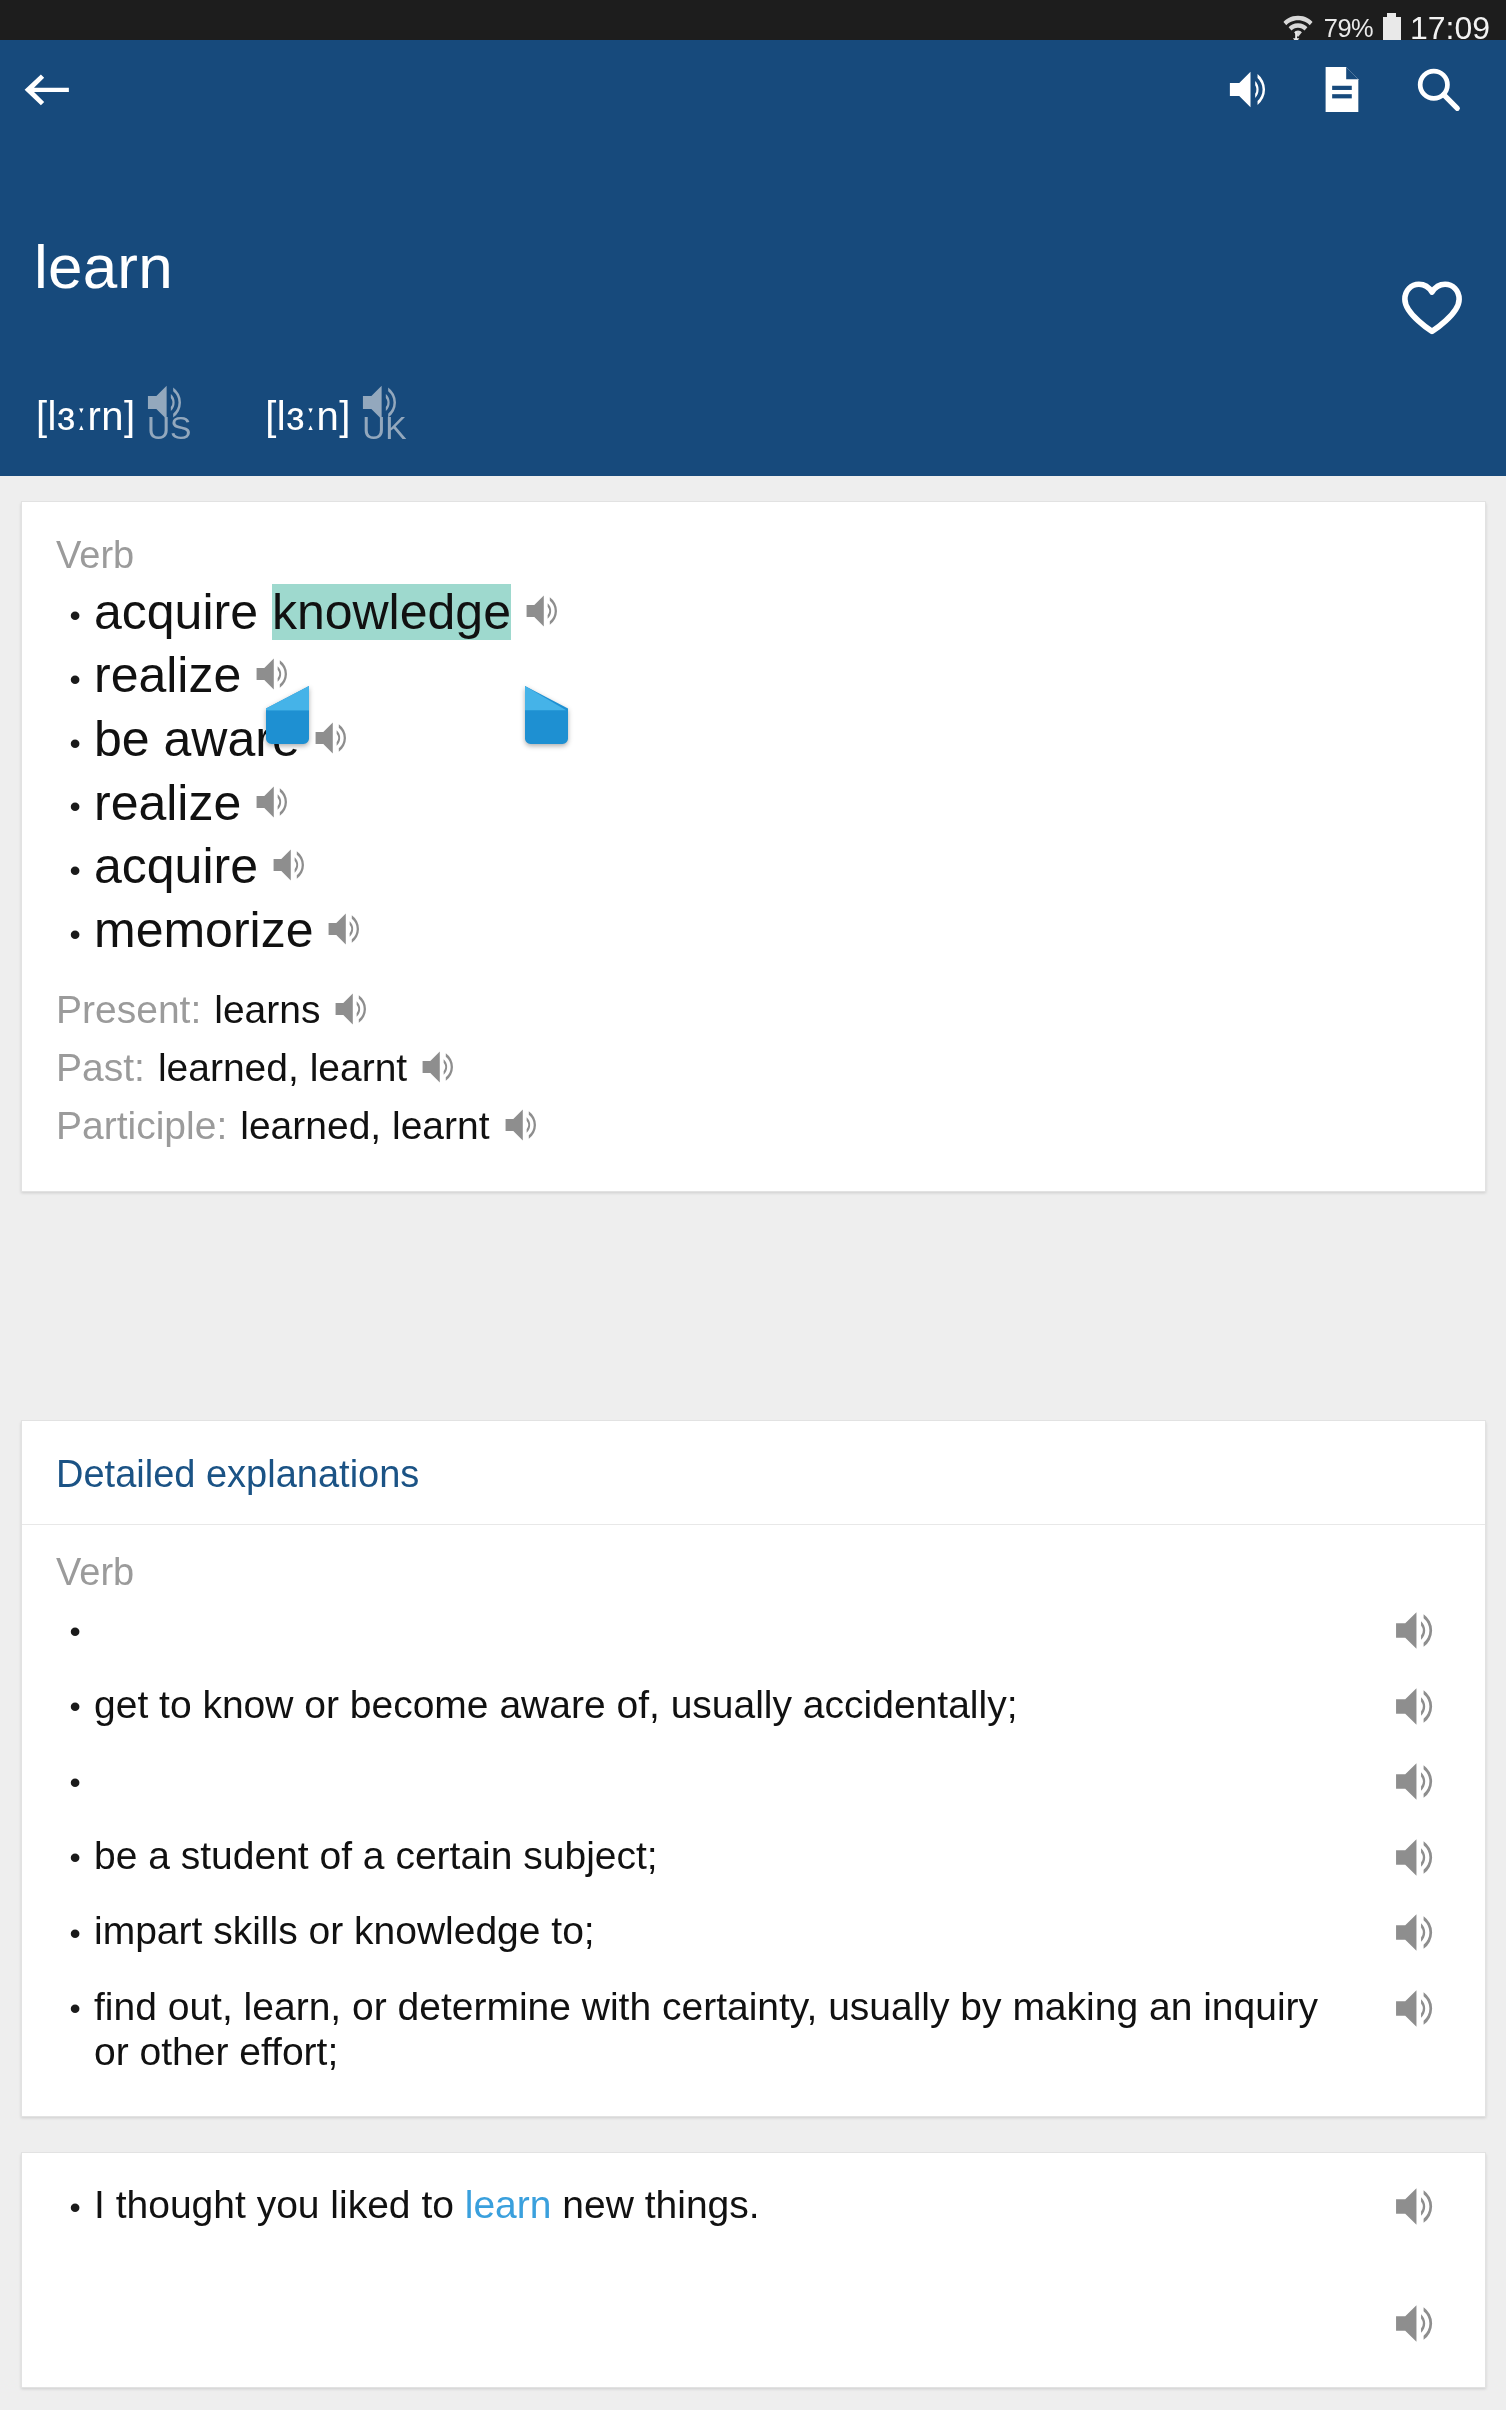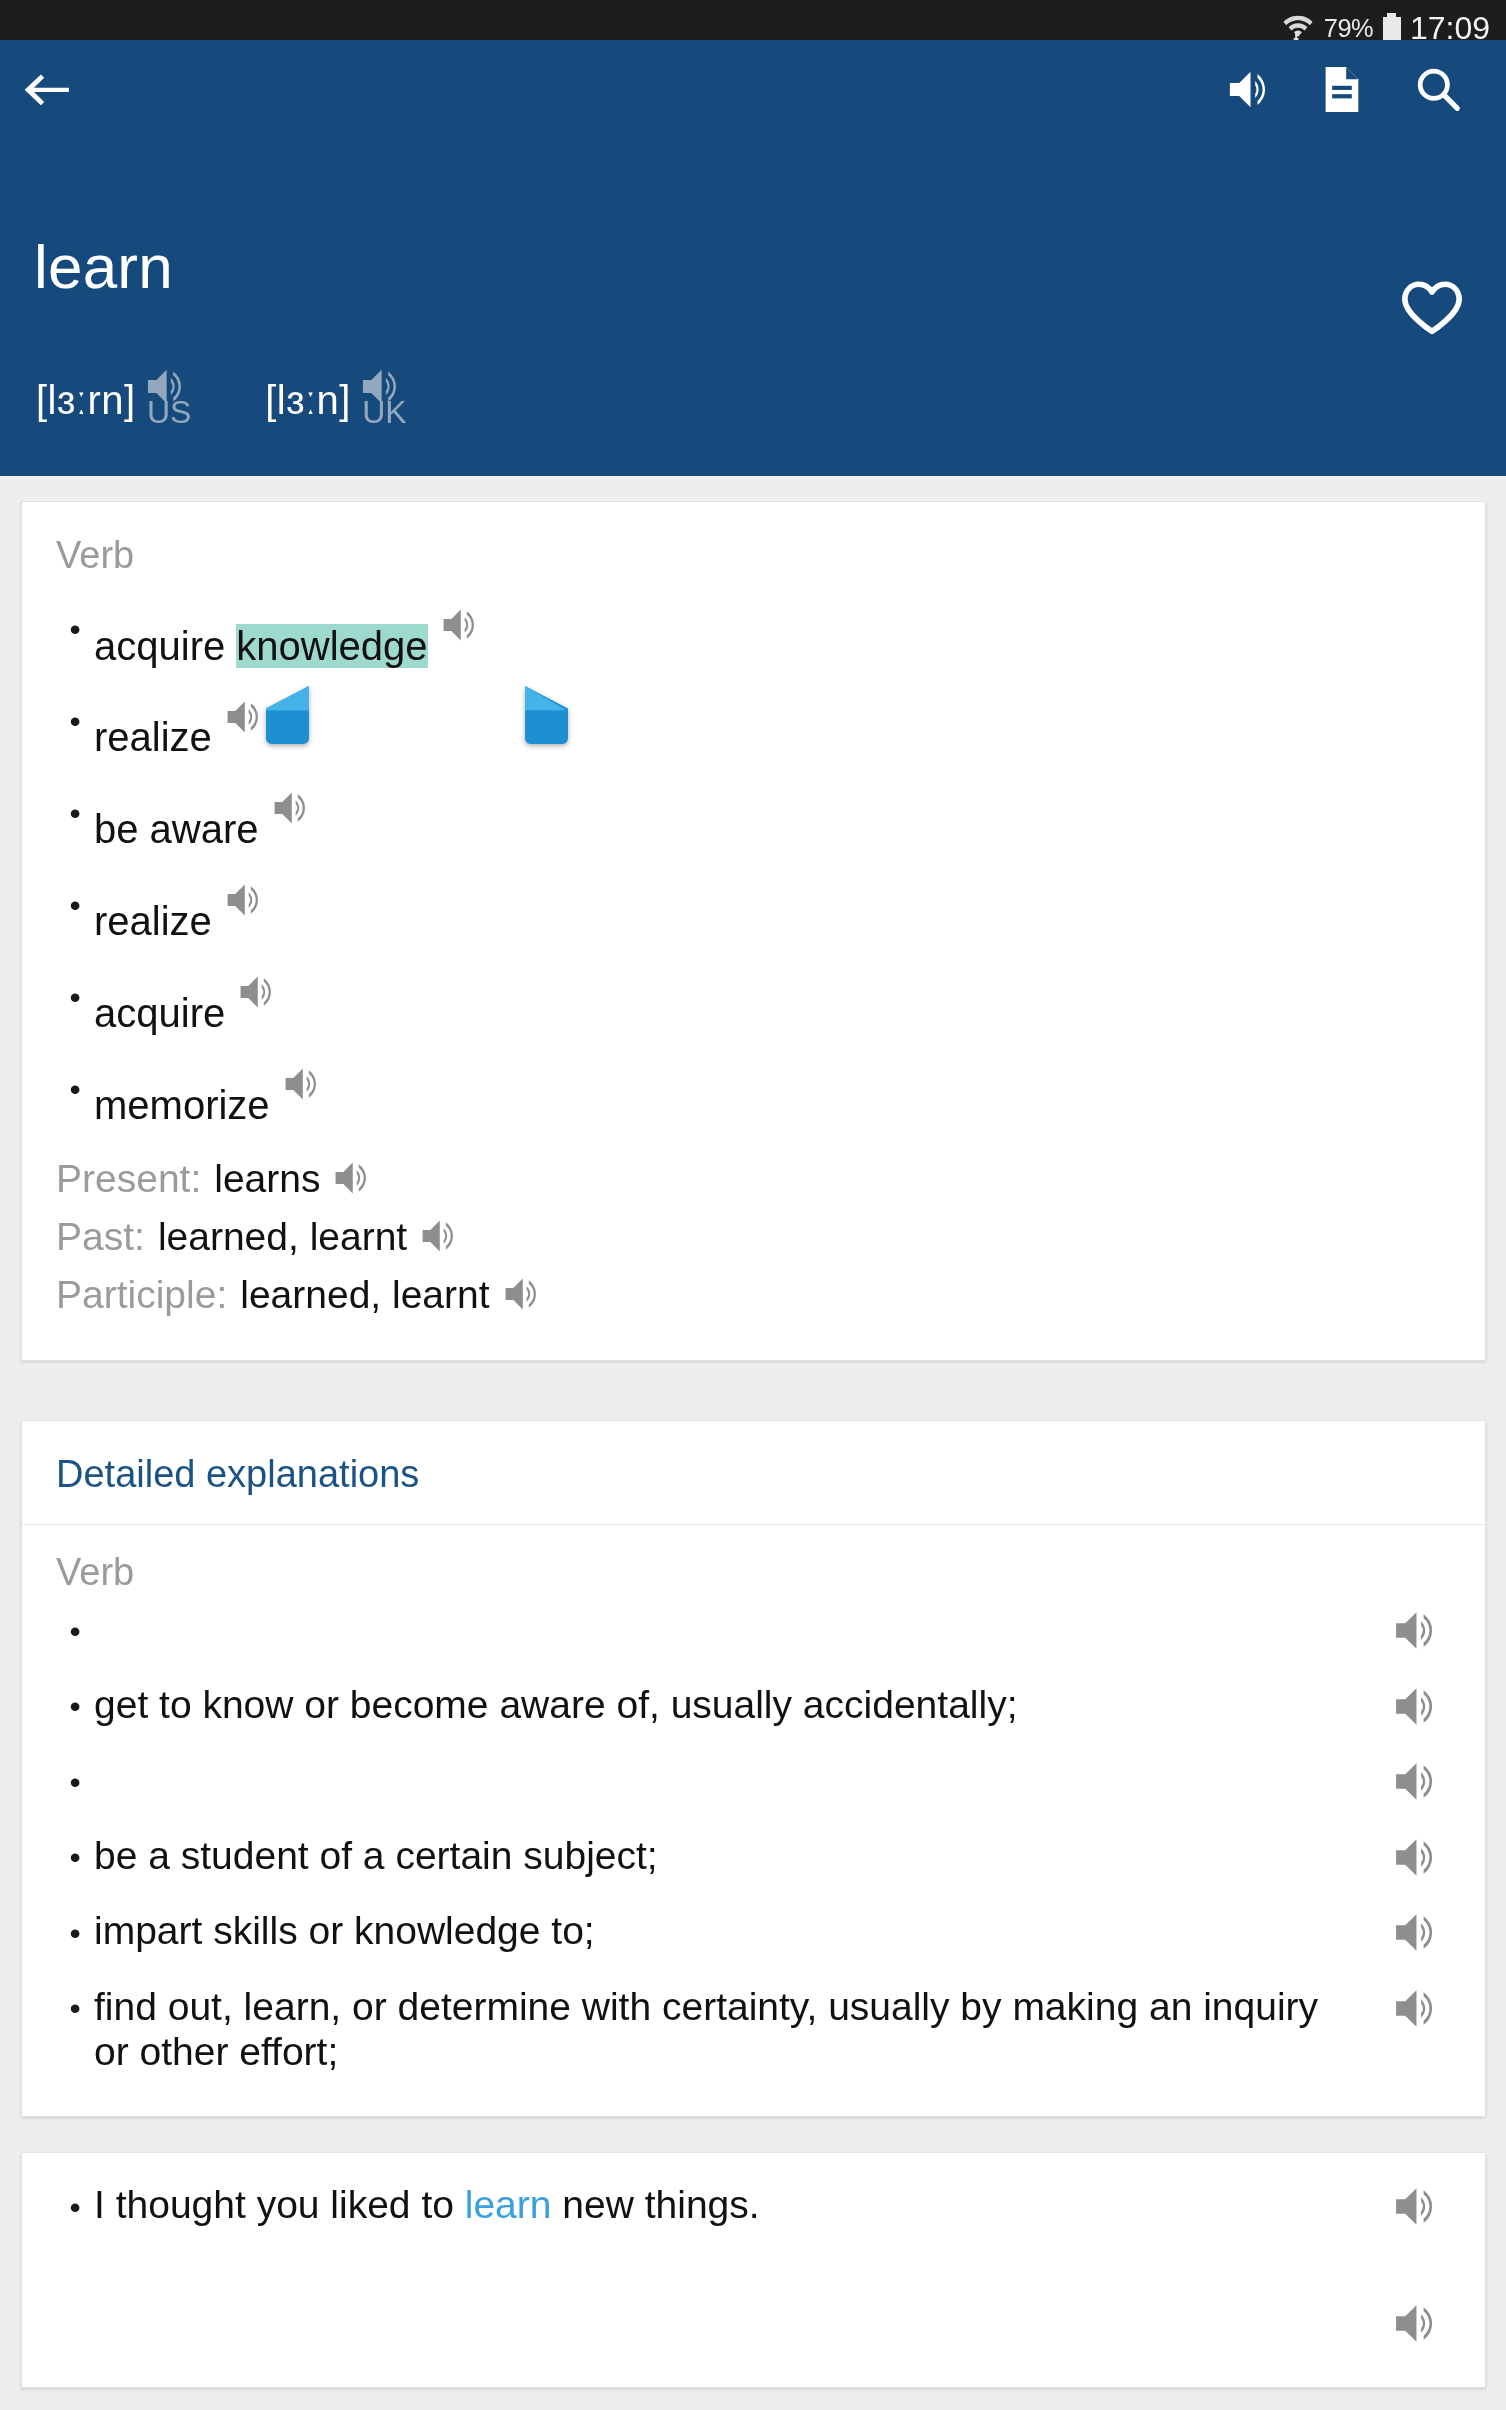--- a/index.html
+++ b/index.html
@@ -36,21 +36,21 @@
   .tb-doc { right: 137px; top: 22.6px; width: 58px; height: 53px; }
   .tb-search { right: 40px; top: 22.6px; width: 58px; height: 53px; }
 
   .word {
     position: absolute; left: 34px; top: 196px;
     color: #ffffff; font-size: 62px; font-weight: 400; line-height: 1;
     letter-spacing: 0.2px;
   }
   .fav-btn { position: absolute; right: 41px; top: 235px; width: 68px; height: 68px; }
 
-  .phonetics { position: absolute; left: 36px; top: 331px; display: flex; gap: 62px; align-items: flex-start; }
+  .phonetics { position: absolute; left: 36px; top: 347px; display: flex; gap: 62px; align-items: flex-start; }
   .phon { display: flex; align-items: flex-start; }
   .phon .ipa { color: #ffffff; font-size: 40px; line-height: 1; padding-top: 9.4px; letter-spacing: 0.5px; }
   .phon .spk-wrap { position: relative; width: 60px; height: 58px; margin-left: 7.5px; }
   .phon .spk-wrap .spk { position: absolute; left: 1.9px; top: -5.6px; }
   .phon .reg { position: absolute; left: 3.8px; top: 24.5px; color: #93a8bd; font-size: 32px; line-height: 1; }
 
   
   .card {
     position: absolute; left: 21px; width: 1465px;
     background: #ffffff; border: 0.9px solid #e2e2e2;
@@ -63,21 +63,21 @@
   .pos-label { color: #9b9b9b; font-size: 38px; padding: 0 0 5.6px 0; }
 
   .sense-list { list-style: none; }
   .sense-row { display: flex; align-items: flex-start; position: relative; }
   .bullet { width: 38px; flex: 0 0 38px; color: #1a1a1a; font-size: 32px; text-align: center; padding-top: 7.5px; }
   .sense-text { color: #111111; font-size: 38px; line-height: 1.18; }
 
   
   #card-meanings { top: 501px; padding: 32px 34px 36px 34px; }
   #card-meanings .sense-row { margin-bottom: 4.7px; align-items: center; min-height: 55px; }
-  #card-meanings .sense-text { font-size: 40px; margin-top: 40px; }
+  #card-meanings .sense-text { font-size: 50px; }
   .inline-spk { margin-left: 13px; display: inline-block; vertical-align: middle; }
   .sel-hl { background: #9ed9ce; }
 
   .forms { margin-top: 21px; }
   .form-row { display: flex; align-items: center; min-height: 58px; }
   .form-key { color: #9b9b9b; font-size: 39px; text-align: center; }
   .form-val { color: #111111; font-size: 39px; margin-left: 13px; }
 
   
   .sel-handle { position: absolute; width: 43px; height: 58px; z-index: 40; filter: drop-shadow(0 2.8px 2.8px rgba(0,0,0,0.32)); }

